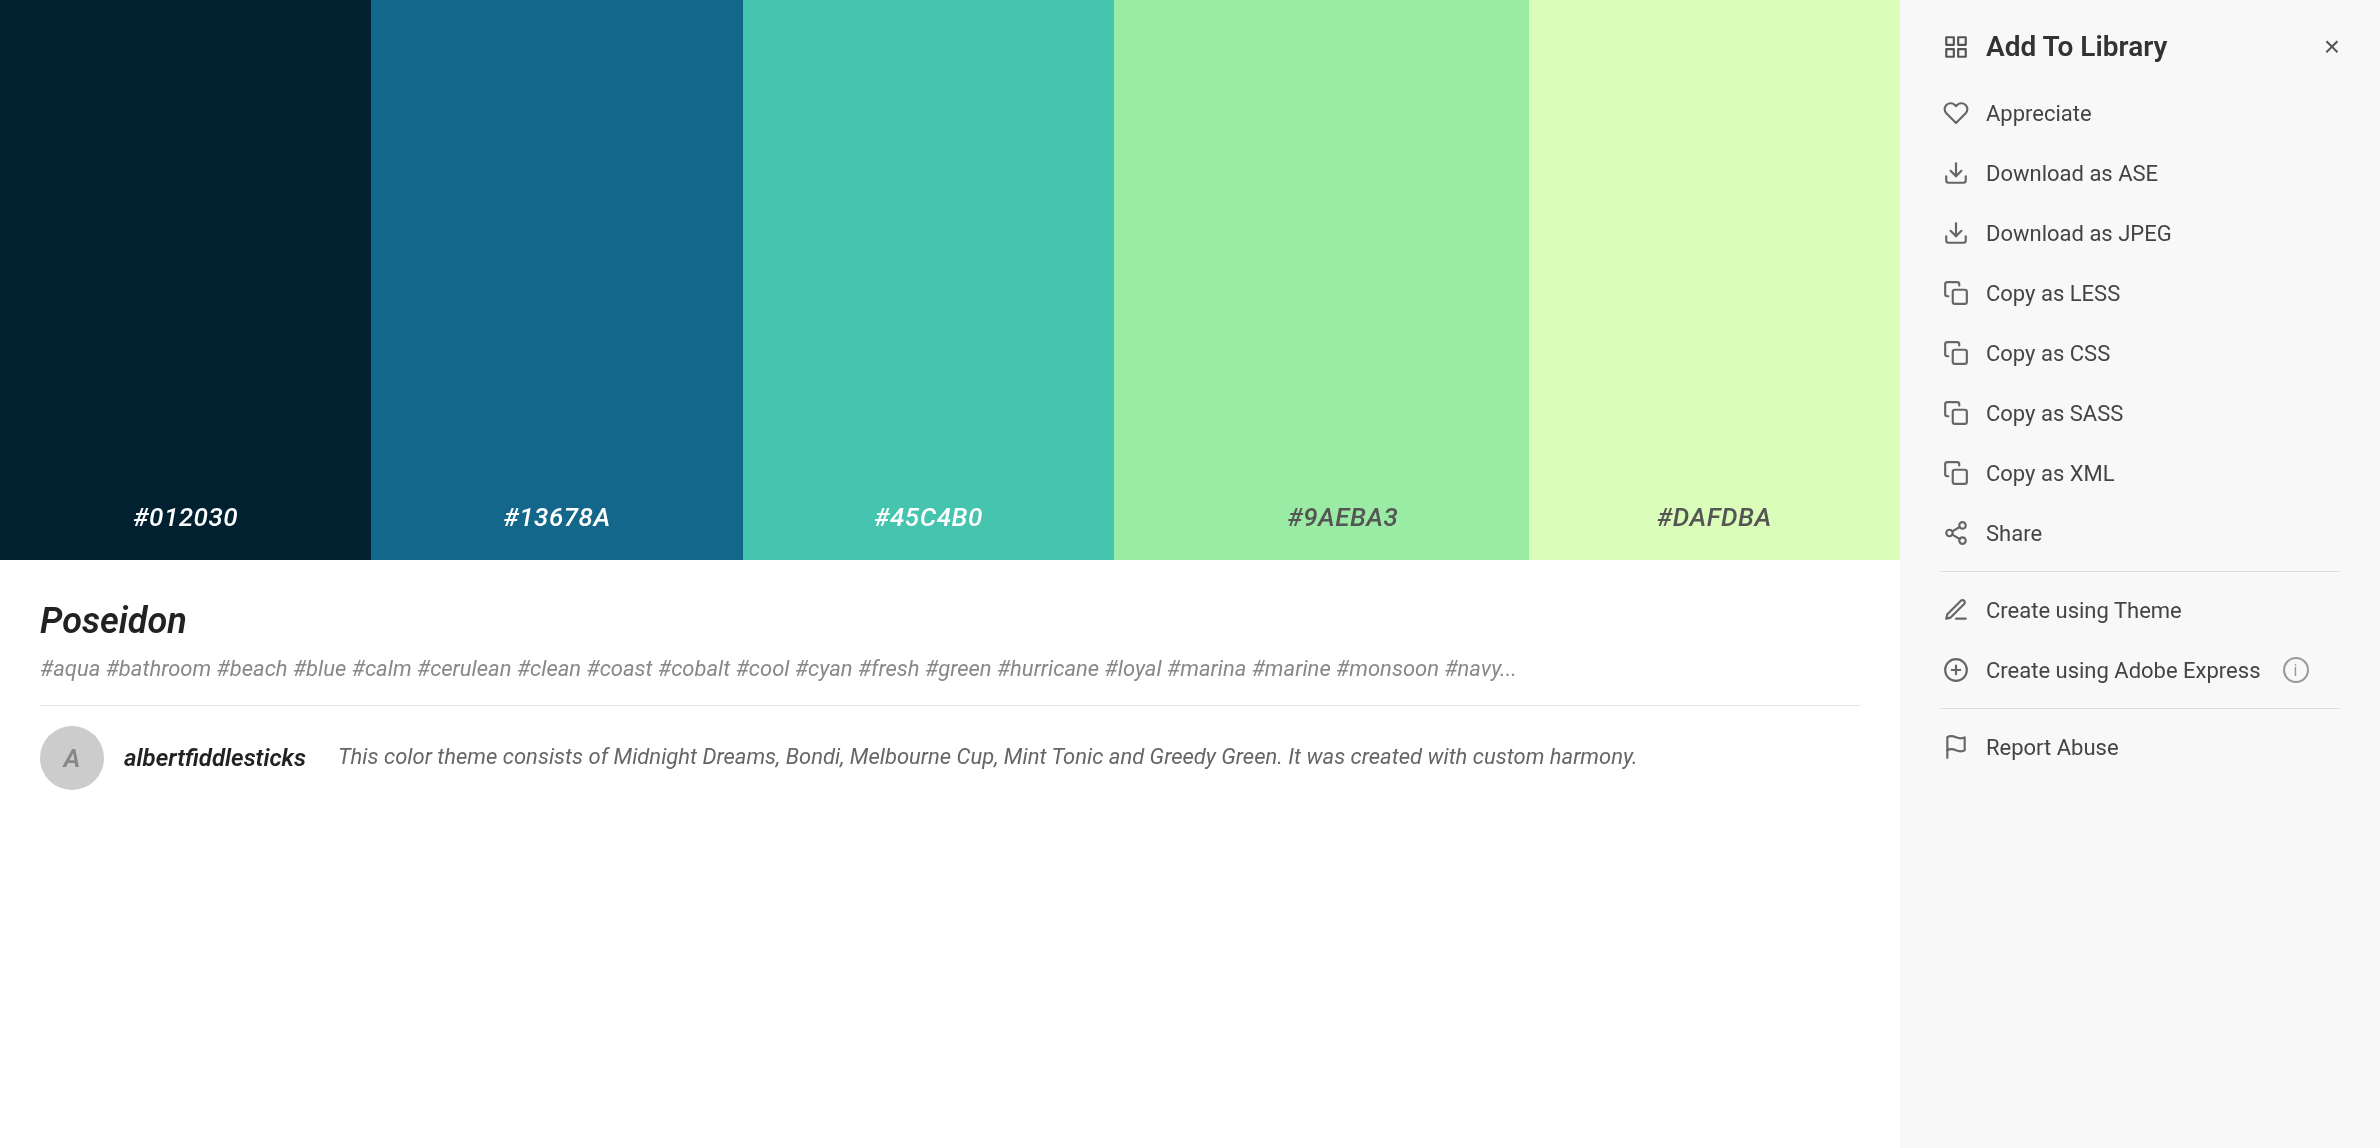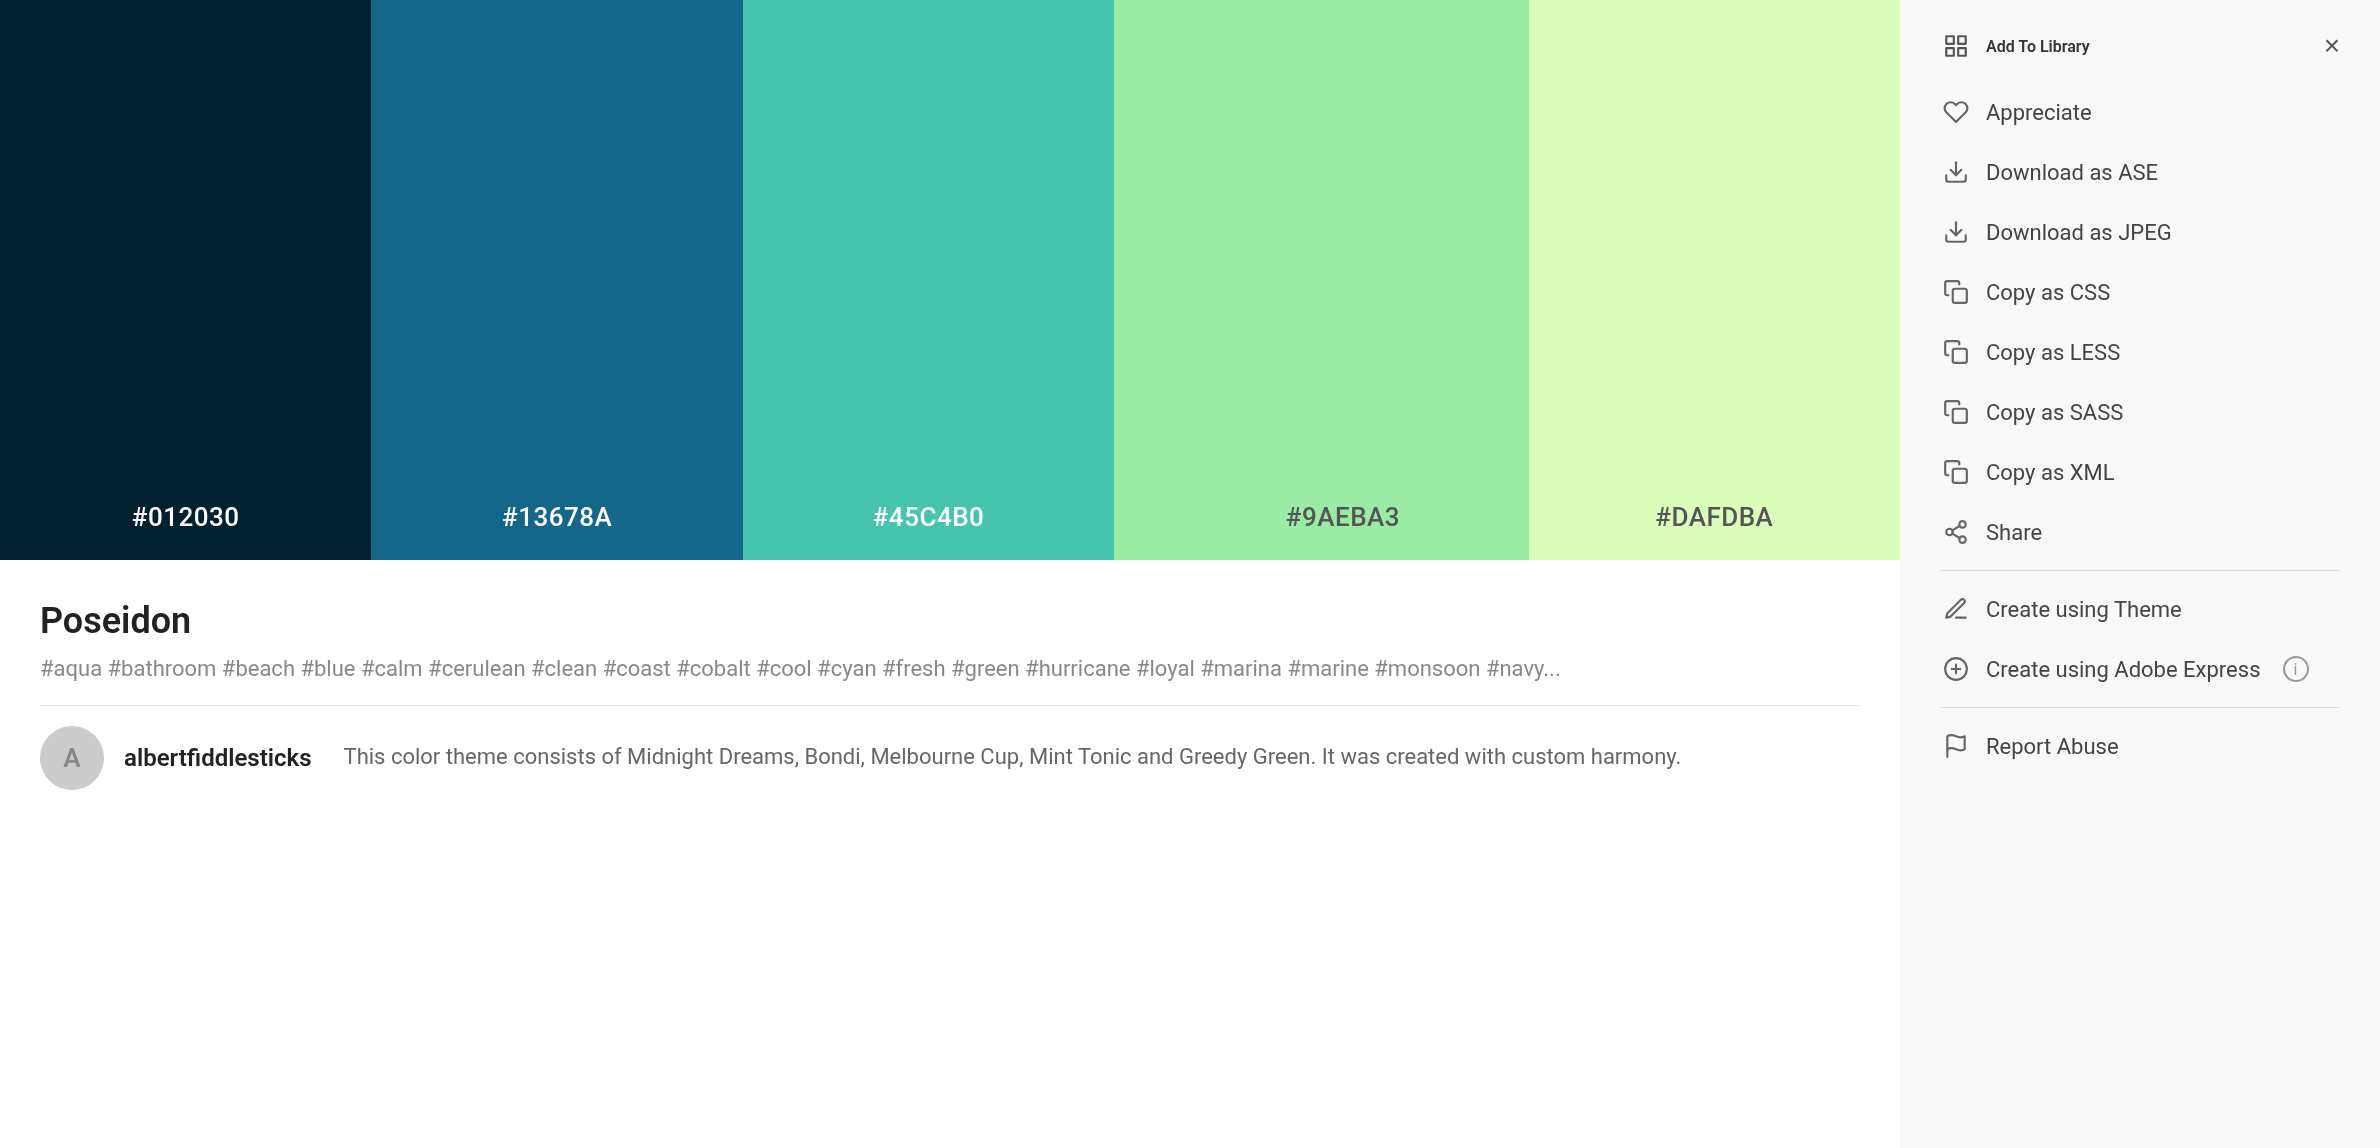--- a/index.html
+++ b/index.html
@@ -14,20 +14,21 @@
     .main-container {
       display: flex;
       width: 100%;
       height: 100%;
     }
 
     .left-panel {
       flex: 1;
       display: flex;
       flex-direction: column;
+      font-style: italic;
     }
 
     .color-swatches {
       display: flex;
       height: 560px;
     }
 
     .swatch {
       flex: 1;
       display: flex;
@@ -235,21 +236,21 @@
       <div class="sidebar-title-row">
 
         <span class="menu-icon">
           <svg class="icon-svg" viewBox="0 0 24 24" fill="none" stroke="#555" stroke-width="2" stroke-linecap="round" stroke-linejoin="round">
             <rect x="3" y="3" width="7" height="7"></rect>
             <rect x="14" y="3" width="7" height="7"></rect>
             <rect x="14" y="14" width="7" height="7"></rect>
             <rect x="3" y="14" width="7" height="7"></rect>
           </svg>
         </span>
-        <span class="menu-label" style="font-size:16px; font-weight:600; color:#333;">Add To Library</span>
+        <span class="menu-label" style="font-size:28px; font-weight:600; color:#333;">Add To Library</span>
       </div>
       <button class="close-btn">×</button>
     </div>
 
     <div class="menu-item">
       <span class="menu-icon">
         <svg class="icon-svg" viewBox="0 0 24 24" fill="none" stroke="#666" stroke-width="2" stroke-linecap="round" stroke-linejoin="round">
           <path d="M20.84 4.61a5.5 5.5 0 0 0-7.78 0L12 5.67l-1.06-1.06a5.5 5.5 0 0 0-7.78 7.78l1.06 1.06L12 21.23l7.78-7.78 1.06-1.06a5.5 5.5 0 0 0 0-7.78z"></path>
         </svg>
       </span>
@@ -278,31 +279,31 @@
       <span class="menu-label">Download as JPEG</span>
     </div>
 
     <div class="menu-item">
       <span class="menu-icon">
         <svg class="icon-svg" viewBox="0 0 24 24" fill="none" stroke="#666" stroke-width="2" stroke-linecap="round" stroke-linejoin="round">
           <rect x="9" y="9" width="13" height="13" rx="2" ry="2"></rect>
           <path d="M5 15H4a2 2 0 0 1-2-2V4a2 2 0 0 1 2-2h9a2 2 0 0 1 2 2v1"></path>
         </svg>
       </span>
-      <span class="menu-label">Copy as CSS</span>
+      <span class="menu-label">Copy as LESS</span>
     </div>
 
     <div class="menu-item">
       <span class="menu-icon">
         <svg class="icon-svg" viewBox="0 0 24 24" fill="none" stroke="#666" stroke-width="2" stroke-linecap="round" stroke-linejoin="round">
           <rect x="9" y="9" width="13" height="13" rx="2" ry="2"></rect>
           <path d="M5 15H4a2 2 0 0 1-2-2V4a2 2 0 0 1 2-2h9a2 2 0 0 1 2 2v1"></path>
         </svg>
       </span>
-      <span class="menu-label">Copy as LESS</span>
+      <span class="menu-label">Copy as CSS</span>
     </div>
 
     <div class="menu-item">
       <span class="menu-icon">
         <svg class="icon-svg" viewBox="0 0 24 24" fill="none" stroke="#666" stroke-width="2" stroke-linecap="round" stroke-linejoin="round">
           <rect x="9" y="9" width="13" height="13" rx="2" ry="2"></rect>
           <path d="M5 15H4a2 2 0 0 1-2-2V4a2 2 0 0 1 2-2h9a2 2 0 0 1 2 2v1"></path>
         </svg>
       </span>
       <span class="menu-label">Copy as SASS</span>

